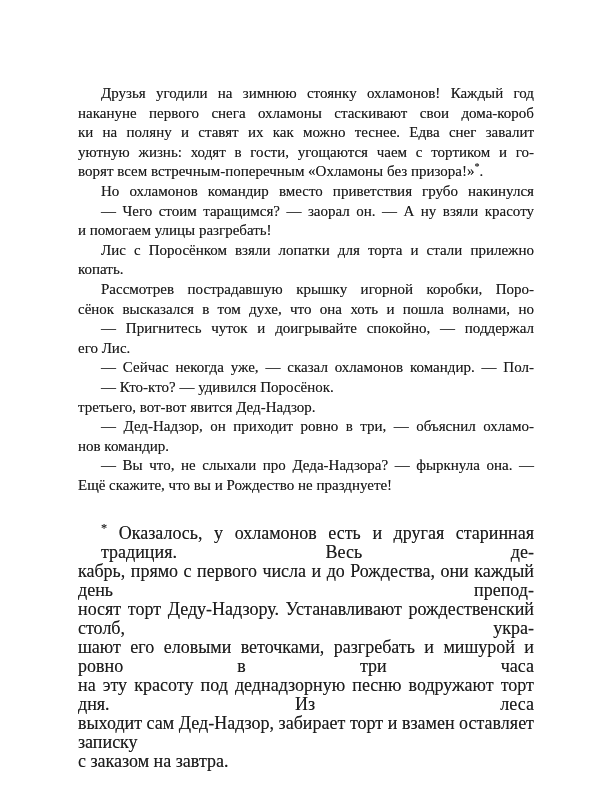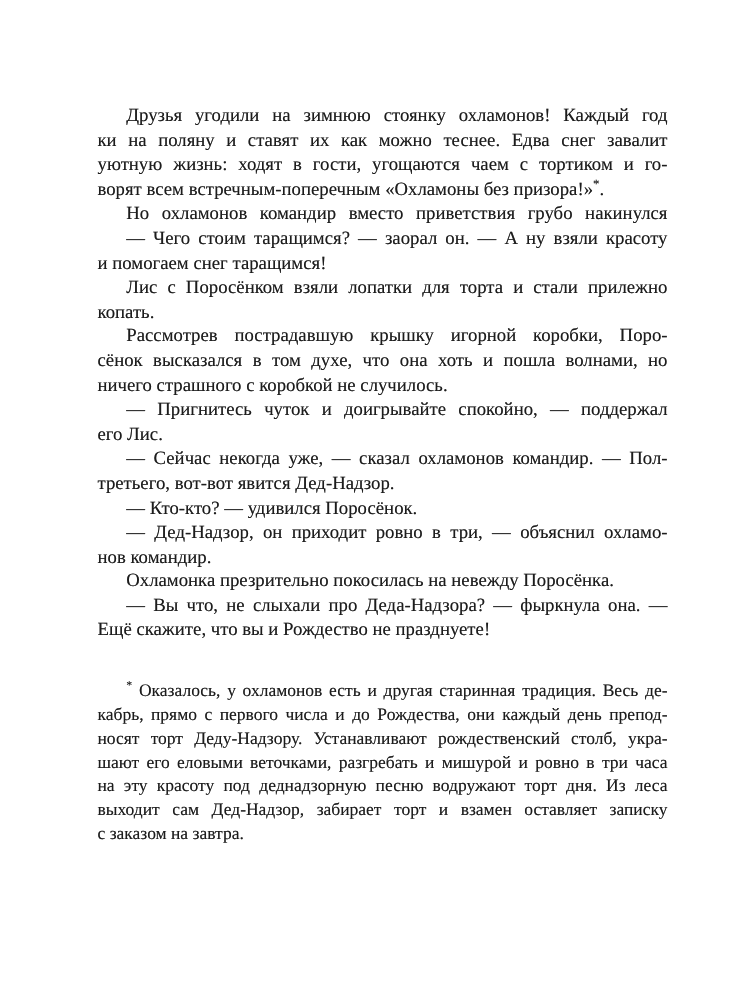--- a/index.html
+++ b/index.html
@@ -28,21 +28,21 @@
     width: 456px;
     color: #1d1d1d;
     text-shadow: 0 0 0.3px rgba(20,20,20,0.55);
   }
   .body-text {
     font-size: 15px;
     line-height: 19.6px;
   }
   .footnote-text {
     margin-top: 29px;
-    font-size: 14px;
+    font-size: 18px;
     line-height: 19px;
   }
   .line {
     text-align: justify;
     text-align-last: justify;
     white-space: normal;
   }
   .line.last {
     text-align: justify;
     text-align-last: left;
@@ -56,39 +56,38 @@
     line-height: 0;
   }
 </style>
 </head>
 <body>
 
 <div class="page">
   <div class="text-block">
     <div class="body-text">
         <div class="line indent"><span class="run">Друзья угодили на зимнюю стоянку охламонов! Каждый год</span></div>
+        <div class="line"><span class="run">накануне первого снега охламоны стаскивают свои дома-короб</span></div>
         <div class="line"><span class="run">ки на поляну и ставят их как можно теснее. Едва снег завалит</span></div>
         <div class="line"><span class="run">уютную жизнь: ходят в гости, угощаются чаем с тортиком и го-</span></div>
         <div class="line last"><span class="run">ворят всем встречным-поперечным «Охламоны без призора!»</span><span class="sup">*</span><span class="run">.</span></div>
         <div class="line indent"><span class="run">Но охламонов командир вместо приветствия грубо накинулся</span></div>
         <div class="line indent"><span class="run">— Чего стоим таращимся? — заорал он. — А ну взяли красоту</span></div>
-        <div class="line last"><span class="run">и помогаем снег таращимся!</span></div>
+        <div class="line last"><span class="run">и помогаем улицы разгребать!</span></div>
         <div class="line indent"><span class="run">Лис с Поросёнком взяли лопатки для торта и стали прилежно</span></div>
         <div class="line last"><span class="run">копать.</span></div>
         <div class="line indent"><span class="run">Рассмотрев пострадавшую крышку игорной коробки, Поро-</span></div>
         <div class="line"><span class="run">сёнок высказался в том духе, что она хоть и пошла волнами, но</span></div>
-        <div class="line last"><span class="run">ничего страшного с коробкой не случилось.</span></div>
         <div class="line indent"><span class="run">— Пригнитесь чуток и доигрывайте спокойно, — поддержал</span></div>
         <div class="line last"><span class="run">его Лис.</span></div>
         <div class="line indent"><span class="run">— Сейчас некогда уже, — сказал охламонов командир. — Пол-</span></div>
+        <div class="line indent last"><span class="run">— Кто-кто? — удивился Поросёнок.</span></div>
         <div class="line last"><span class="run">третьего, вот-вот явится Дед-Надзор.</span></div>
-        <div class="line indent last"><span class="run">— Кто-кто? — удивился Поросёнок.</span></div>
         <div class="line indent"><span class="run">— Дед-Надзор, он приходит ровно в три, — объяснил охламо-</span></div>
         <div class="line last"><span class="run">нов командир.</span></div>
-        <div class="line indent last"><span class="run">Охламонка презрительно покосилась на невежду Поросёнка.</span></div>
         <div class="line indent"><span class="run">— Вы что, не слыхали про Деда-Надзора? — фыркнула она. —</span></div>
         <div class="line last"><span class="run">Ещё скажите, что вы и Рождество не празднуете!</span></div>
       </div>
     <div class="footnote-text">
         <div class="line indent"><span class="sup">*</span><span class="run"> Оказалось, у охламонов есть и другая старинная традиция. Весь де-</span></div>
         <div class="line"><span class="run">кабрь, прямо с первого числа и до Рождества, они каждый день препод-</span></div>
         <div class="line"><span class="run">носят торт Деду-Надзору. Устанавливают рождественский столб, укра-</span></div>
         <div class="line"><span class="run">шают его еловыми веточками, разгребать и мишурой и ровно в три часа</span></div>
         <div class="line"><span class="run">на эту красоту под деднадзорную песню водружают торт дня. Из леса</span></div>
         <div class="line"><span class="run">выходит сам Дед-Надзор, забирает торт и взамен оставляет записку</span></div>

